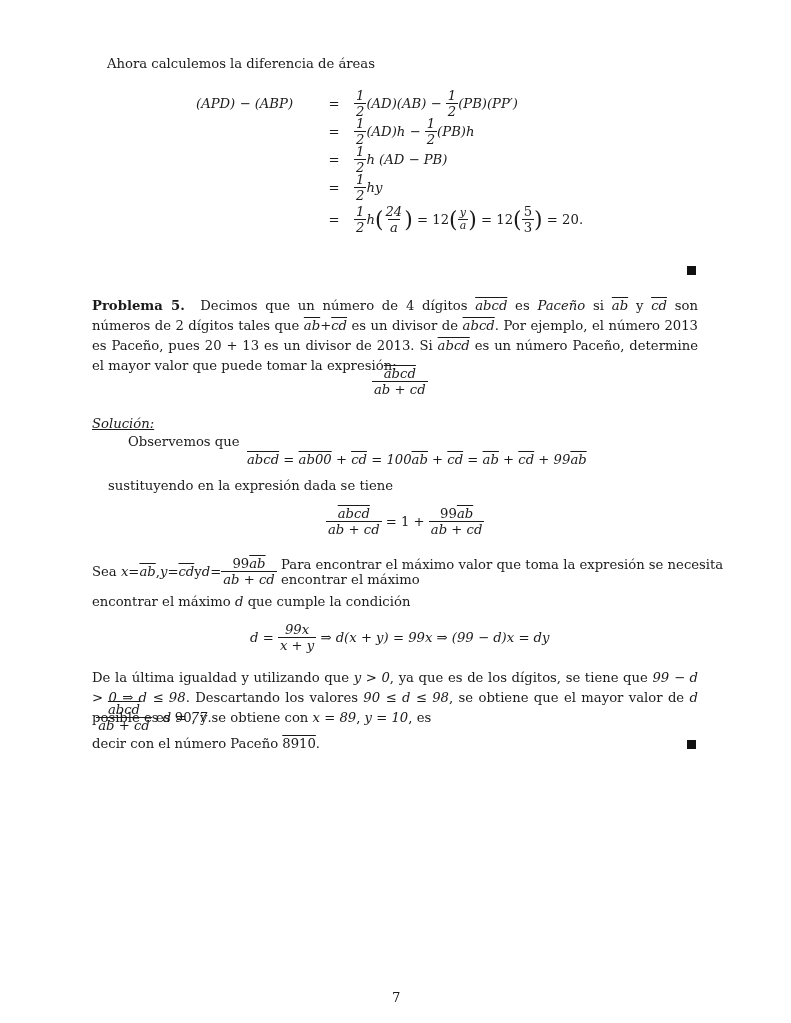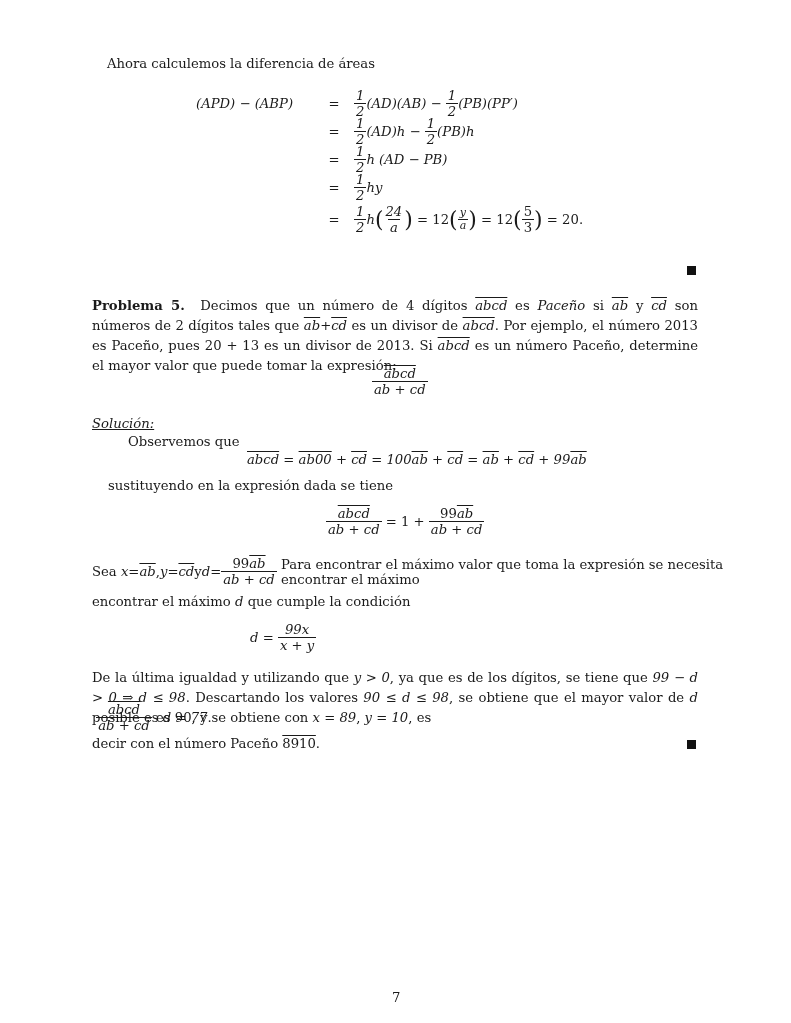--- a/index.html
+++ b/index.html
@@ -162,20 +162,21 @@
   
   <span>encontrar el máximo</span> <span class="m">d</span> <span>que cumple la condición</span>
 </div>
 
 <div class="eqrow m" style="left:250px;top:622px;">
   <span>d =</span>&nbsp;
   <span class="frac">
       <span class="num">99x</span>
       <span class="den">x + y</span>
     </span>&nbsp;
+  <span>⇒ d(x + y) = 99x ⇒ (99 − d)x = dy</span>
 </div>
 
 <div class="para" style="top:668px;">
   <span>De la última igualdad y utilizando que</span>
   <span class="m">y &gt; 0</span><span>, ya que es de los dígitos, se tiene que</span>
   <span class="m">99 − d &gt; 0 ⇒ d ≤ 98</span><span>. Descartando los valores</span>
   <span class="m">90 ≤ d ≤ 98</span><span>, se obtiene que el mayor valor de</span>
   <span class="m">d</span>
   <span>posible es</span>
   <span class="m">d = 77</span><span>.</span>

